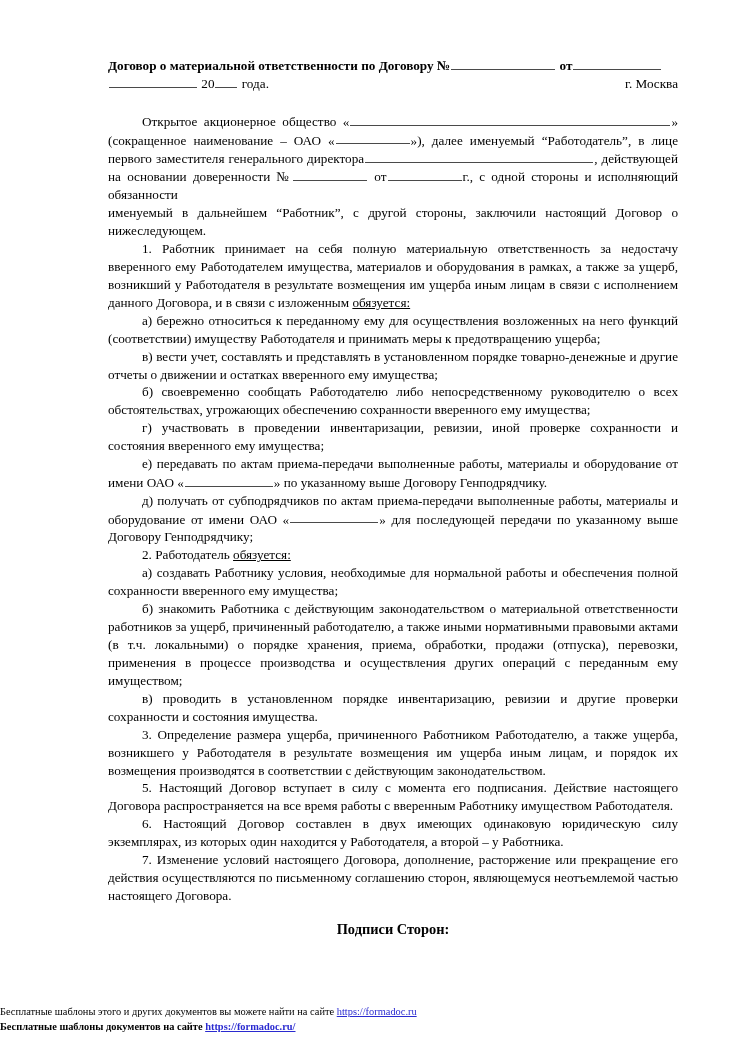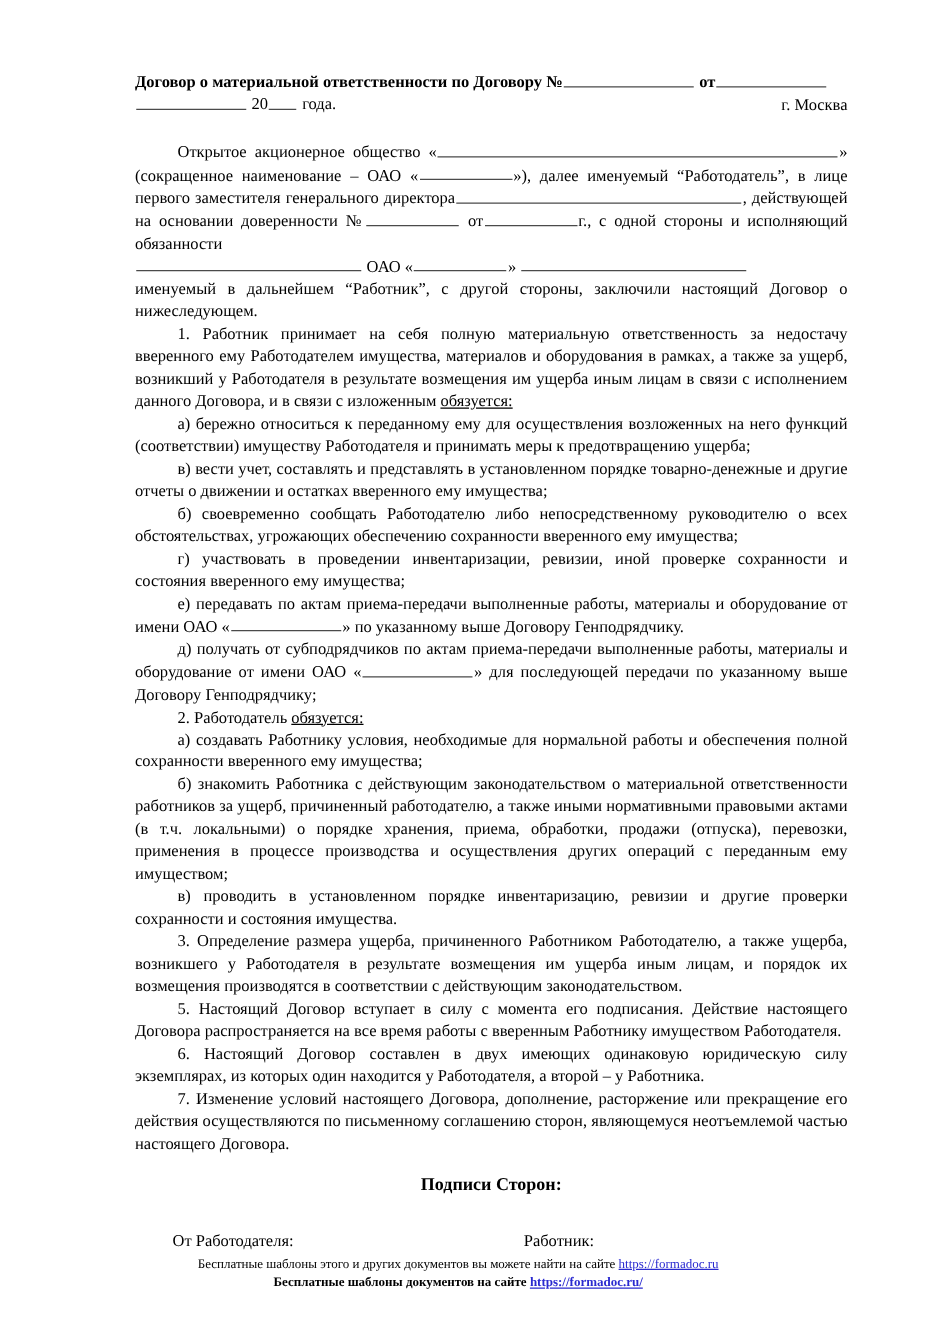--- a/index.html
+++ b/index.html
@@ -89,21 +89,20 @@
     font-size: 13.2px;
   }
   .sig-labels .col-l { width: 330px; padding-left: 30px; }
   .sig-labels .col-r { width: 330px; padding-left: 22px; }
 
   .footer {
     position: absolute;
     left: 0;
     right: 17px;
     bottom: 26px;
-    text-align: center;
     font-size: 10.4px;
     line-height: 1.45;
   }
   .footer .row1 { font-weight: normal; }
   .footer .row2 { font-weight: bold; }
   .footer a, .footer .link {
     color: #2a2ad0;
     text-decoration: underline;
   }
 </style>
@@ -123,23 +122,20 @@
 
   <div class="body-text">
 
     <p class="para">
       <span>Открытое акционерное общество «</span><span class="blank b-name"></span><span>» (сокращенное</span>
       <span>наименование – ОАО «</span><span class="blank b-md"></span><span>»), далее именуемый “Работодатель”, в лице первого заместителя</span>
       <span>генерального директора</span><span class="blank b-name2"></span><span>, действующей на основании</span>
       <span>доверенности №</span><span class="blank b-md"></span>&nbsp;<span>от</span><span class="blank b-md"></span><span>г., с одной стороны и исполняющий обязанности</span>
     </p>
 
-    <p class="para noind center-line">
-      <span class="blank b-name3"></span>&nbsp;<span>ОАО</span>&nbsp;<span>«</span><span class="blank b-md"></span><span>»</span>&nbsp;<span class="blank b-name3"></span>
-    </p>
 
     <p class="para noind">именуемый в дальнейшем “Работник”, с другой стороны, заключили настоящий Договор о нижеследующем.</p>
 
     <p class="para"><span>1. Работник принимает на себя полную материальную ответственность за недостачу вверенного ему Работодателем имущества, материалов и оборудования в рамках, а также за ущерб, возникший у Работодателя в результате возмещения им ущерба иным лицам в связи с исполнением данного Договора, и в связи с изложенным </span><span class="u">обязуется:</span></p>
 
     <p class="para">а) бережно относиться к переданному ему для осуществления возложенных на него функций (соответствии) имуществу Работодателя и принимать меры к предотвращению ущерба;</p>
     <p class="para">в) вести учет, составлять и представлять в установленном порядке товарно-денежные и другие отчеты о движении и остатках вверенного ему имущества;</p>
     <p class="para">б) своевременно сообщать Работодателю либо непосредственному руководителю о всех обстоятельствах, угрожающих обеспечению сохранности вверенного ему имущества;</p>
     <p class="para">г) участвовать в проведении инвентаризации, ревизии, иной проверке сохранности и состояния вверенного ему имущества;</p>
 
@@ -155,23 +151,19 @@
 
     <p class="para">3. Определение размера ущерба, причиненного Работником Работодателю, а также ущерба, возникшего у Работодателя в результате возмещения им ущерба иным лицам, и порядок их возмещения производятся в соответствии с действующим законодательством.</p>
     <p class="para">5. Настоящий Договор вступает в силу с момента его подписания. Действие настоящего Договора распространяется на все время работы с вверенным Работнику имуществом Работодателя.</p>
     <p class="para">6. Настоящий Договор составлен в двух имеющих одинаковую юридическую силу экземплярах, из которых один находится у Работодателя, а второй – у Работника.</p>
     <p class="para">7. Изменение условий настоящего Договора, дополнение, расторжение или прекращение его действия осуществляются по письменному соглашению сторон, являющемуся неотъемлемой частью настоящего Договора.</p>
 
   </div>
 
   <div class="sig-head">Подписи Сторон:</div>
 
-  <div class="sig-labels">
-    <div class="col-l">От Работодателя:</div>
-    <div class="col-r">Работник:</div>
-  </div>
 
   <div class="footer">
     <div class="row1"><span>Бесплатные шаблоны этого и других документов вы можете найти на сайте </span><span class="link">https://formadoc.ru</span></div>
     <div class="row2"><span>Бесплатные шаблоны документов на сайте </span><span class="link">https://formadoc.ru/</span></div>
   </div>
 
 </div>
 
 </body></html>

